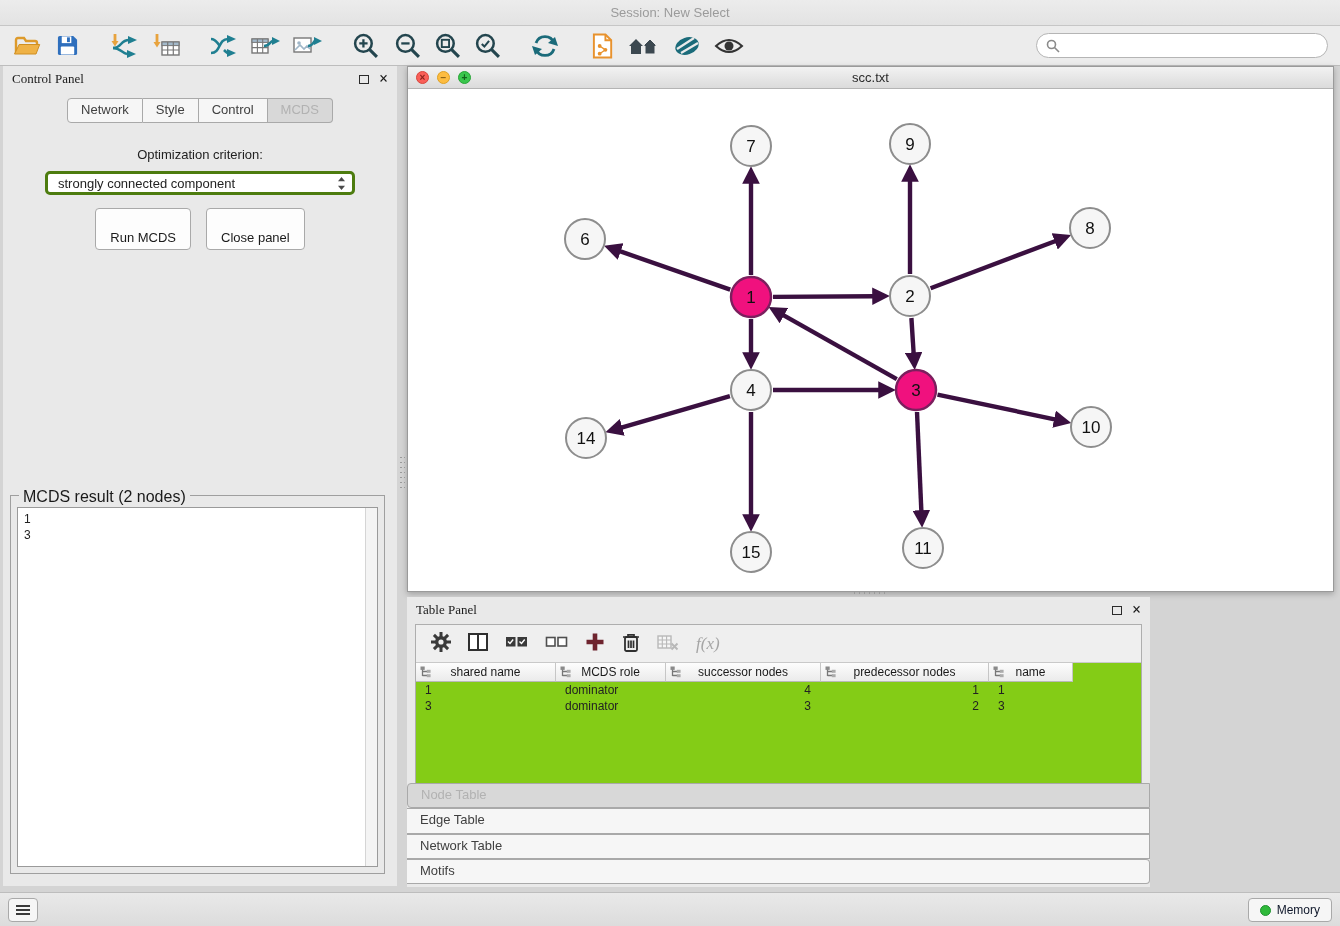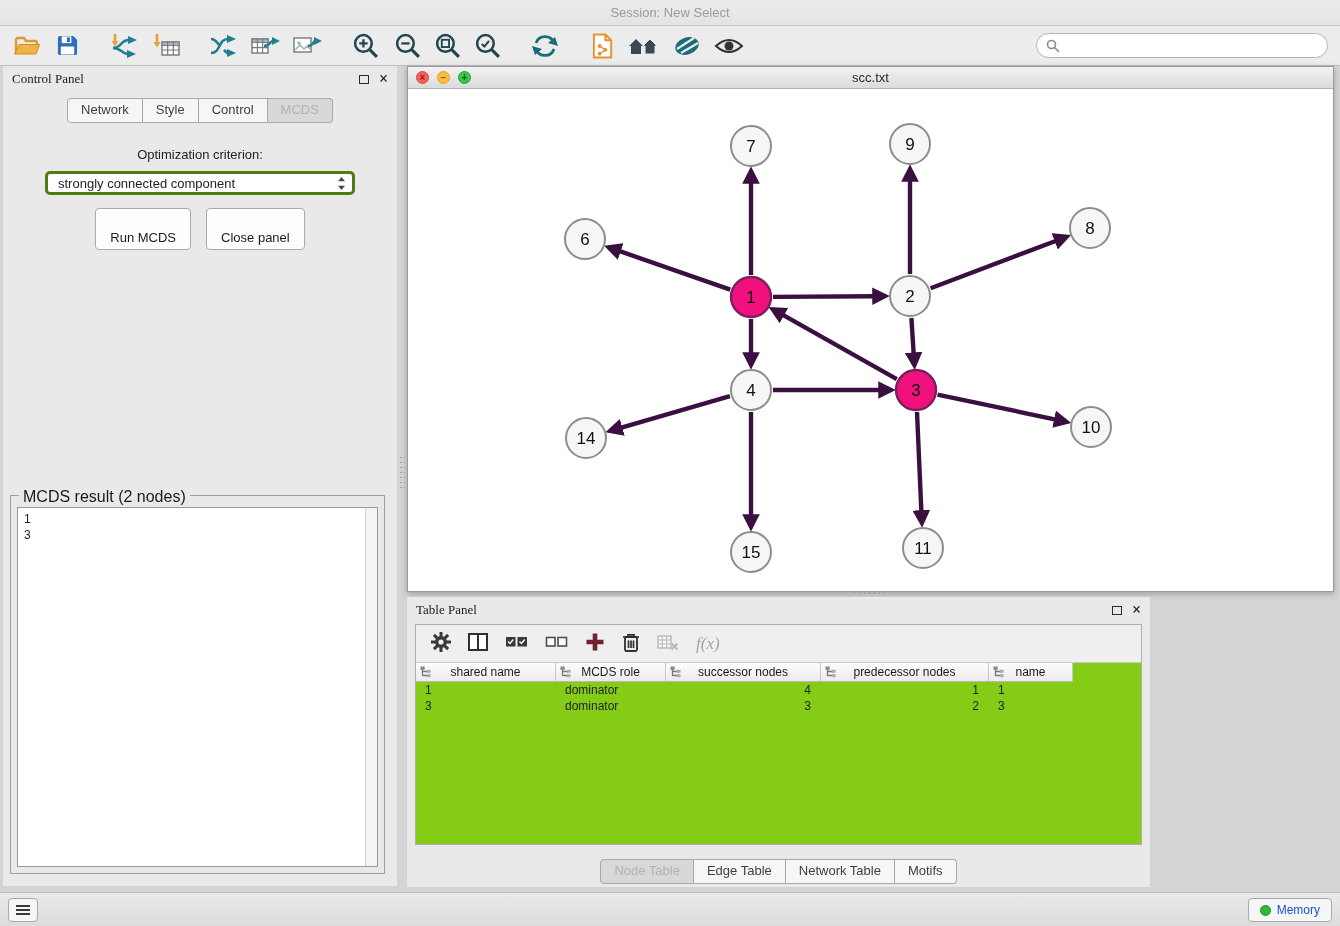--- a/index.html
+++ b/index.html
@@ -73,33 +73,33 @@
     display:flex; align-items:center; gap:17px; padding:0 15px; flex:0 0 auto; }
   .fx { font-family:"Liberation Serif", serif; font-style:italic; font-size:17px; color:#a5a5a5; }
   .t-header { display:flex; flex:0 0 auto; height:19px; }
   .th { position:relative; display:flex; align-items:center; justify-content:center;
     font-size:12px; color:#1a1a1a; background:linear-gradient(#fdfdfd,#ebebeb);
     border-right:1px solid #c6c6c6; border-bottom:1px solid #b9b9b9; }
   .th .hicon { position:absolute; left:4px; top:3px; }
   .t-rows { flex:1; overflow:hidden; }
   .tr { display:flex; height:16px; line-height:16px; font-size:12px; }
   .td { white-space:nowrap; overflow:hidden; }
-  .tp-tabs { position:absolute; bottom:3px; left:0; right:0; display:flex; justify-content:center; }
+  .tp-tabs { position:absolute; bottom:3px; left:0; right:0; display:flex; justify-content:center;flex-direction:column; }
 
   
   .statusbar { position:absolute; left:0; right:0; bottom:0; height:34px;
     background:linear-gradient(#e9e9e9,#dcdcdc); border-top:1px solid #bdbdbd; }
   .sb-list-btn { position:absolute; left:8px; top:5px; width:30px; height:24px;
     background:#f6f6f6; border:1px solid #a9a9a9; border-radius:4px;
     display:flex; align-items:center; justify-content:center; }
   .bars { width:14px; height:10px;
     background:repeating-linear-gradient(#3a3a3a 0 2px, transparent 2px 4px); }
   .memory-btn { position:absolute; right:8px; top:5px; height:24px;
     background:#f6f6f6; border:1px solid #a9a9a9; border-radius:4px;
-    display:flex; align-items:center; gap:6px; padding:0 11px; font-size:12px; color:#1d4ed8; }
+    display:flex; align-items:center; gap:6px; padding:0 11px; font-size:12px; color:#0f172a; }
   .memory-dot { width:11px; height:11px; border-radius:50%; background:#2fb93a; border:1px solid #1f9230; }
 
   .grip-v { position:absolute; left:399px; top:455px; width:6px; height:36px;
     background:radial-gradient(circle, #9a9a9a 0.8px, transparent 1px); background-size:4px 5px; }
   .grip-h { position:absolute; left:852px; top:591px; width:36px; height:5px;
     background:radial-gradient(circle, #9a9a9a 0.8px, transparent 1px); background-size:5px 4px; }
 </style>
 </head>
 <body>
 

